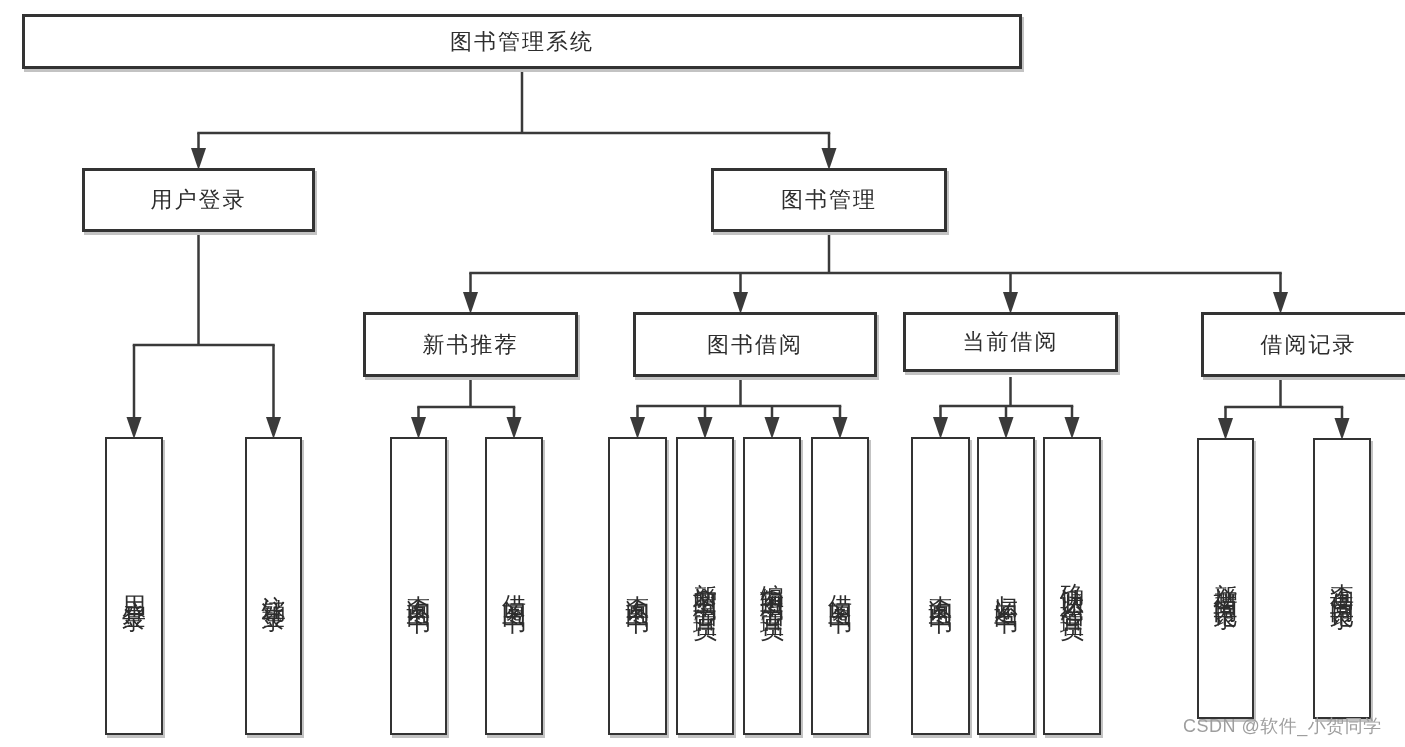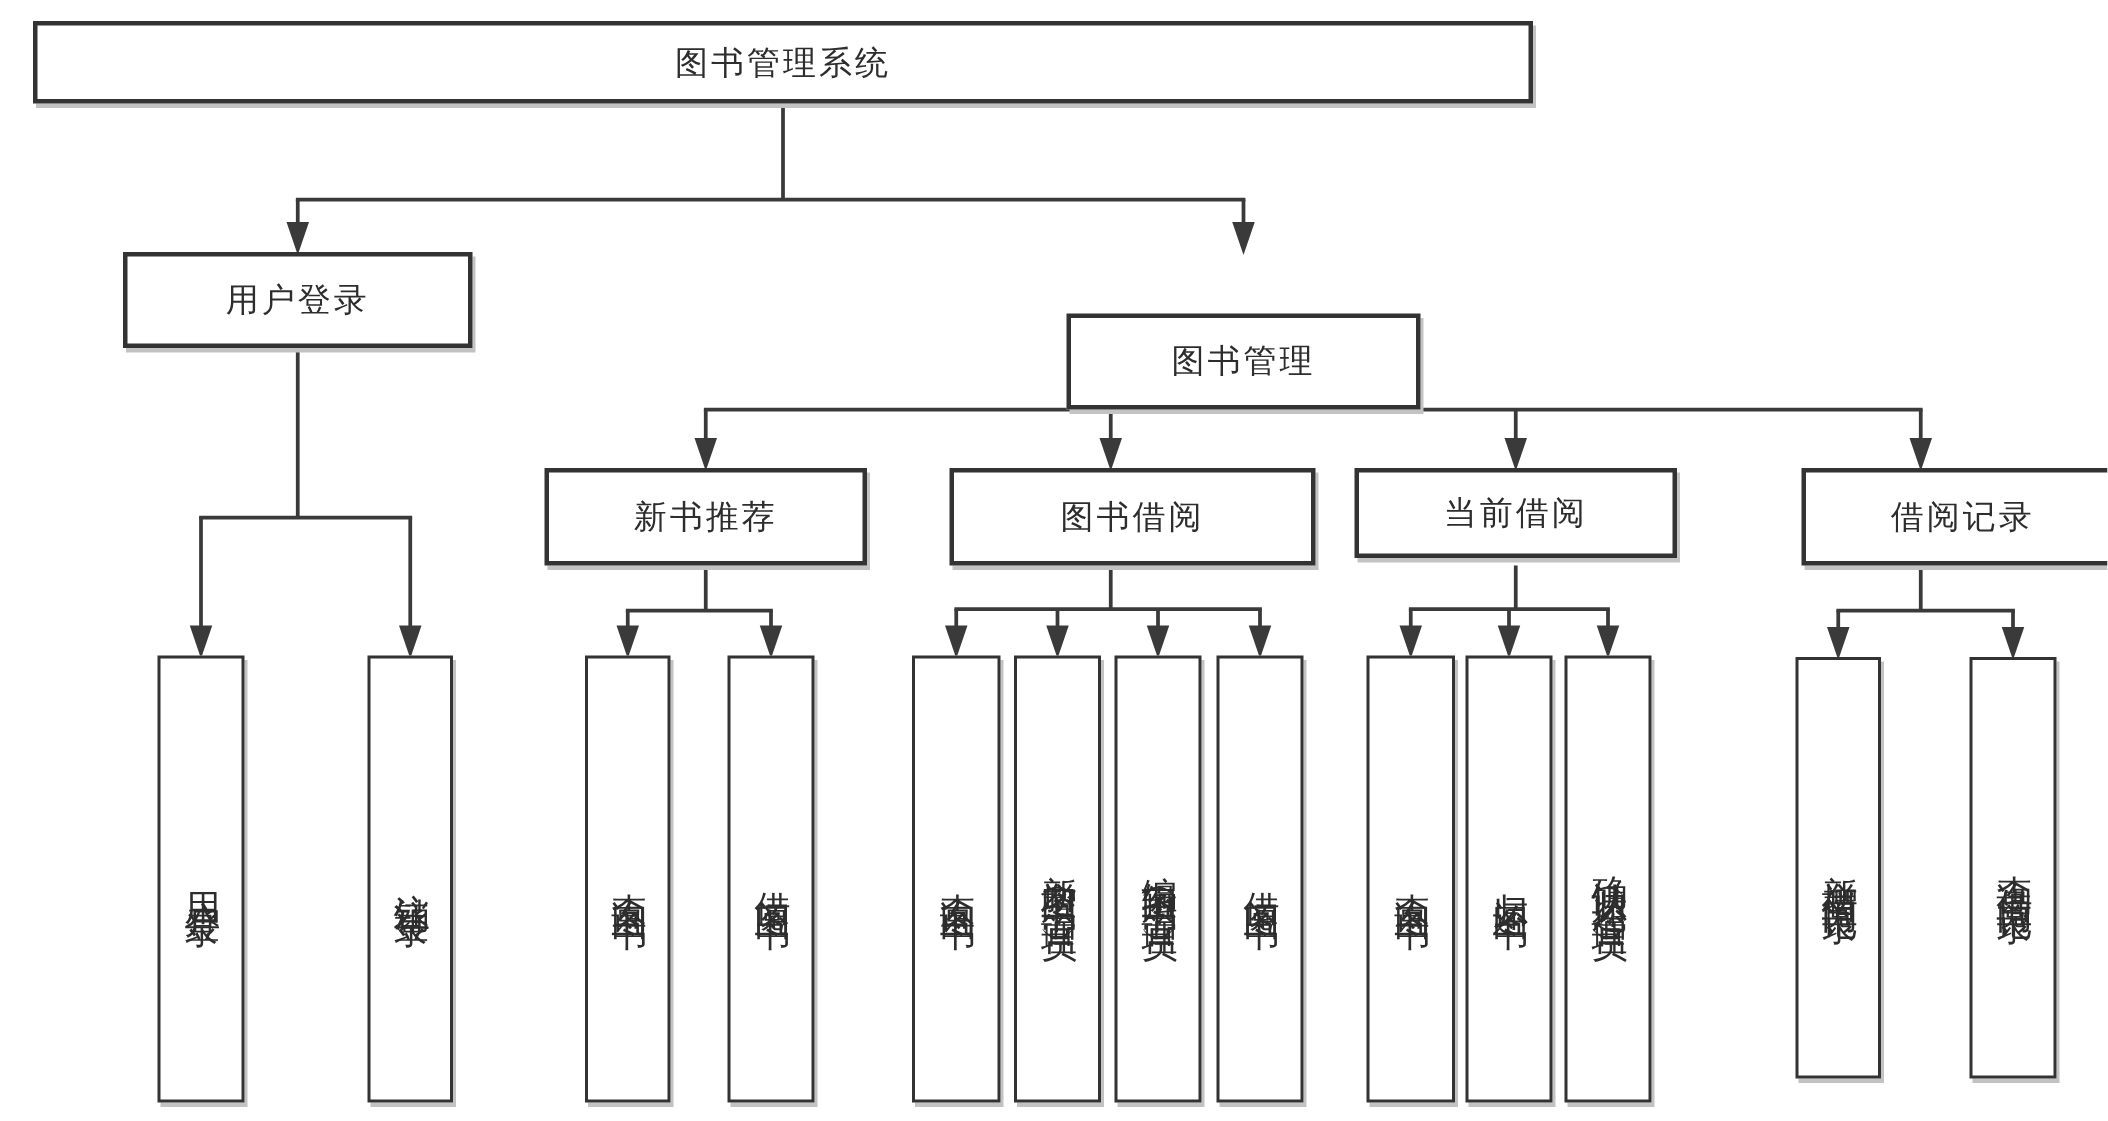--- a/index.html
+++ b/index.html
@@ -108,21 +108,21 @@
       <line x1="1342" y1="407" x2="1342" y2="434" stroke="#3a3a3a" stroke-width="2.5"></line>
       <polygon points="1334.5,418 1349.5,418 1342,440" fill="#3a3a3a"></polygon>
     </svg>
   <div id="node-layer">
       <div class="node h" style="left: 22px; top: 14px; width: 1000px; height: 55px;">
         <span class="lbl">图书管理系统</span>
       </div>
       <div class="node h" style="left: 82px; top: 168px; width: 233px; height: 64px;">
         <span class="lbl">用户登录</span>
       </div>
-      <div class="node h" style="left: 711px; top: 168px; width: 236px; height: 64px; margin-top: 41px;">
+      <div class="node h" style="left: 711px; top: 168px; width: 236px; height: 64px;">
         <span class="lbl">图书管理</span>
       </div>
       <div class="node h" style="left: 363px; top: 312px; width: 215px; height: 65px; text-align: right;">
         <span class="lbl">新书推荐</span>
       </div>
       <div class="node h" style="left: 633px; top: 312px; width: 244px; height: 65px;">
         <span class="lbl">图书借阅</span>
       </div>
       <div class="node h" style="left: 903px; top: 312px; width: 215px; height: 60px;">
         <span class="lbl">当前借阅</span>
@@ -163,13 +163,14 @@
       <div class="node v" style="left: 1043px; top: 437px; width: 58px; height: 298px;">
         <span class="lbl">确认归还（管理员）</span>
       </div>
       <div class="node v" style="left: 1197px; top: 438px; width: 57px; height: 281px;">
         <span class="lbl">新增借阅记录</span>
       </div>
       <div class="node v" style="left: 1313px; top: 438px; width: 58px; height: 281px;">
         <span class="lbl">查询借阅记录</span>
       </div>
     </div>
+  <div class="watermark">CSDN @软件_小贺同学</div>
 </div>
 
 </body></html>

